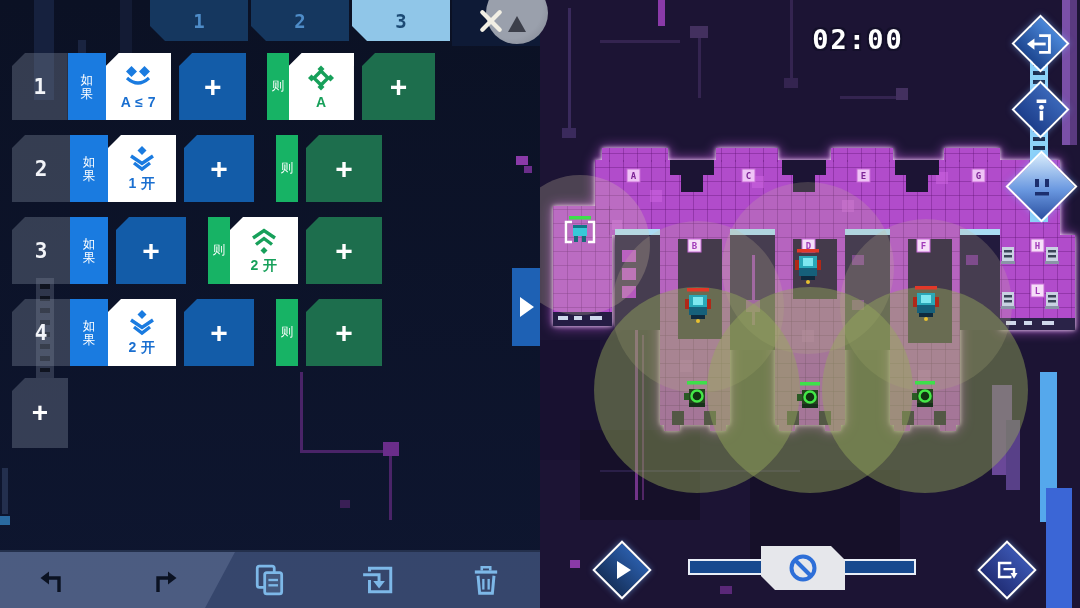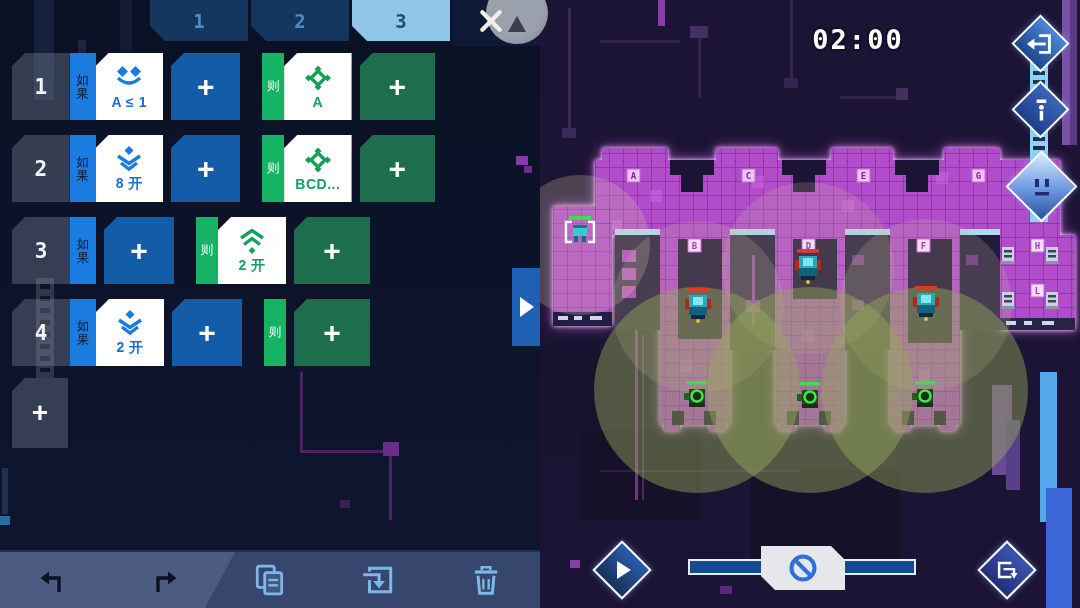--- a/index.html
+++ b/index.html
@@ -23,23 +23,23 @@
     background:radial-gradient(circle at 40% 40%, #9aa0ac 60%, #7d828e 100%);z-index:4;overflow:hidden;}
   .avatar .ear{position:absolute;left:22px;top:34px;width:18px;height:16px;background:#3c3f4a;
     clip-path:polygon(0 100%,50% 0,100% 100%);}
 
   
   .rule-row{position:absolute;left:12px;width:423px;height:67px;display:flex;}
   .num-plate{width:58px;height:100%;background:rgba(128,138,158,.36);
     clip-path:polygon(13px 0,100% 0,100% 100%,0 100%,0 13px);
     color:#f2f4f8;font-family:"DejaVu Sans Mono",monospace;font-weight:bold;font-size:21px;
     display:flex;align-items:center;justify-content:center;}
-  .if-tag{width:15px;background:#1a7be0;color:#0f172a;font-size:12.5px;line-height:14px;
+  .if-tag{width:15px;background:#1a7be0;color:#ffffff;font-size:12.5px;line-height:14px;
     display:flex;align-items:center;justify-content:center;text-align:center;
-    word-break:break-all;padding:0 13px;box-sizing:border-box;}
+    word-break:break-all;padding:0 19px;box-sizing:border-box;}
   .then-tag{width:22px;background:#17b365;color:#fff;font-size:12.5px;
     display:flex;align-items:center;justify-content:center;}
   .card{width:68px;height:100%;box-sizing:border-box;
     clip-path:polygon(13px 0,100% 0,100% 100%,0 100%,0 13px);
     display:flex;flex-direction:column;align-items:center;justify-content:center;gap:2px;}
   .card.white{background:#fff;}
   .card-text{font-size:14px;font-weight:bold;letter-spacing:.5px;}
   .txt-blue{color:#1a6fd0;} .txt-green{color:#17a05a;}
   .plus{color:#fff;font-size:30px;font-weight:bold;justify-content:center;}
   .plus-blue{background:#135ca8;margin-left:8px;width:70px;}
@@ -122,21 +122,21 @@
       <div class="num-plate">
           <span>1</span>
         </div>
       <div class="if-tag">如果</div>
       <div class="card white">
         <svg width="32" height="28" viewBox="0 0 32 28">
           <path d="M9.5 2 L15 7.5 L9.5 13 L4 7.5 Z" fill="#1a7be0"></path>
             <path d="M22.5 2 L28 7.5 L22.5 13 L17 7.5 Z" fill="#1a7be0"></path>
           <path d="M5 14 Q16 24 27 14" stroke="#1a7be0" stroke-width="3.2" fill="none"></path>
         </svg>
-        <span class="card-text txt-blue">A ≤ 1</span>
+        <span class="card-text txt-blue">A ≤ 7</span>
       </div>
       <div class="card plus plus-blue">
           <span>+</span>
         </div>
       <div class="gap22"></div>
       <div class="then-tag">则</div>
       <div class="card white">
         <svg width="32" height="28" viewBox="0 0 32 28">
           <path d="M16 7 L23 14 L16 21 L9 14 Z" stroke="#17a05a" stroke-width="3.4" fill="none"></path>
           <path d="M16 1.5 L19.5 5 L16 8.5 L12.5 5 Z" fill="#17a05a"></path>
@@ -155,37 +155,27 @@
       <div class="num-plate">
           <span>2</span>
         </div>
       <div class="if-tag">如果</div>
       <div class="card white">
         <svg width="32" height="28" viewBox="0 0 32 28">
           <path d="M16 1 L20.5 5.5 L16 10 L11.5 5.5 Z" fill="#1a7be0"></path>
           <path d="M5 11 L16 18.5 L27 11" stroke="#1a7be0" stroke-width="3.4" fill="none"></path>
           <path d="M8 18 L16 24 L24 18" stroke="#1a7be0" stroke-width="3.4" fill="none"></path>
         </svg>
-        <span class="card-text txt-blue">8 开</span>
+        <span class="card-text txt-blue">1 开</span>
       </div>
       <div class="card plus plus-blue">
           <span>+</span>
         </div>
       <div class="gap22"></div>
       <div class="then-tag">则</div>
-      <div class="card white">
-        <svg width="32" height="28" viewBox="0 0 32 28">
-          <path d="M16 7 L23 14 L16 21 L9 14 Z" stroke="#17a05a" stroke-width="3.4" fill="none"></path>
-          <path d="M16 1.5 L19.5 5 L16 8.5 L12.5 5 Z" fill="#17a05a"></path>
-            <path d="M16 19.5 L19.5 23 L16 26.5 L12.5 23 Z" fill="#17a05a"></path>
-          <path d="M6.5 10.5 L10 14 L6.5 17.5 L3 14 Z" fill="#17a05a"></path>
-            <path d="M25.5 10.5 L29 14 L25.5 17.5 L22 14 Z" fill="#17a05a"></path>
-        </svg>
-        <span class="card-text txt-green">BCD...</span>
-      </div>
       <div class="card plus plus-green">
           <span>+</span>
         </div>
     </div>
 
     <div class="rule-row" style="top:217px;">
       <div class="num-plate">
           <span>3</span>
         </div>
       <div class="if-tag">如果</div>

